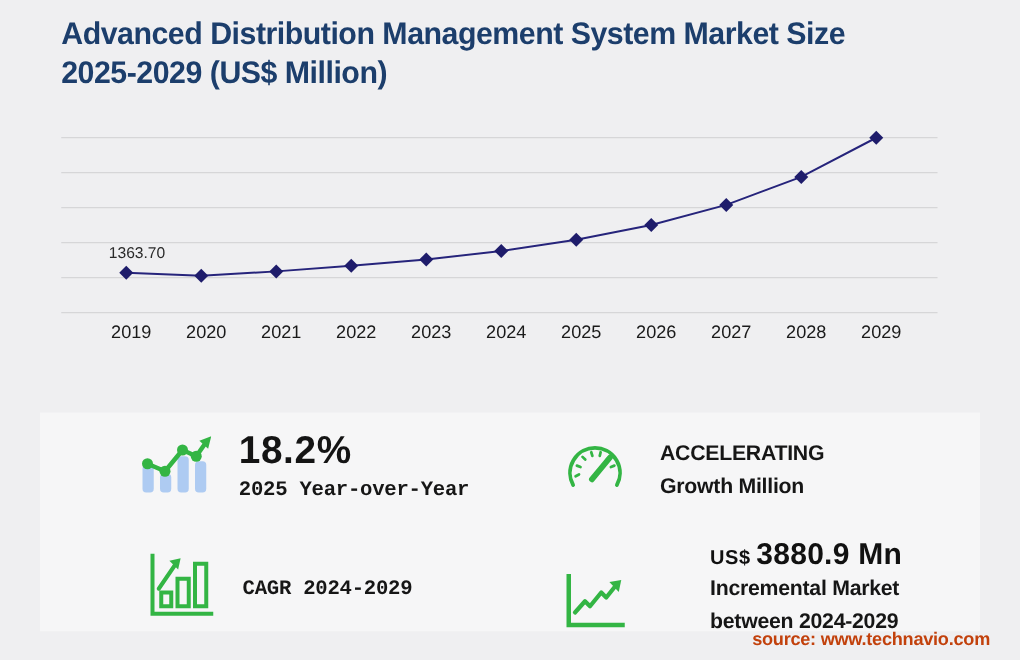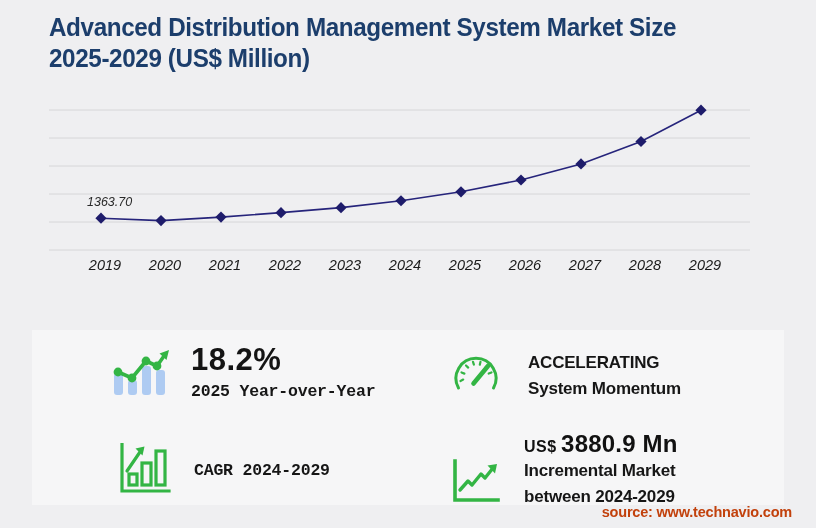--- a/index.html
+++ b/index.html
@@ -9,42 +9,42 @@
     background:#efeff1;
     font-family:"Liberation Sans", sans-serif;
     color:#111;
   }
   .title {
     position:absolute; left:49px; top:12px; width:730px;
     font-size:25px; line-height:31px; font-weight:700;
     color:#1c3e6c; letter-spacing:-0.4px;
     transform:scaleX(0.97); transform-origin:left top;
   }
-  .chart-wrap { position:absolute; left:0; top:95px; width:780px; height:185px;font-style:italic; }
+  .chart-wrap { position:absolute; left:0; top:95px; width:780px; height:185px; }
   .chart-wrap svg { display:block; }
   .stats-panel {
     position:absolute; left:32px; top:330px; width:752px; height:175px;
     background:#f6f6f7;
   }
   .stat { position:absolute; display:flex; align-items:center; }
   .stat .icon { flex:none; }
   .big-num { font-size:31px; font-weight:700; color:#141414; letter-spacing:0.5px; }
   .stat-label { font-size:16.5px; font-weight:700; color:#161616; margin-top:4px; letter-spacing:-0.2px;font-family:Liberation Mono, monospace; }
   .two-line { font-size:17px; font-weight:700; color:#161616; line-height:26px; letter-spacing:-0.2px; }
   .currency { font-size:16px; font-weight:700; letter-spacing:0.5px; }
   .inc-value { font-size:24px; font-weight:700; letter-spacing:0.2px; }
   .source {
     position:absolute; right:24px; top:504px;
     font-size:14.5px; font-weight:700; color:#c2410c; letter-spacing:-0.2px;
   }
   
   #stat-yoy        { left:111px; top:346px; }
   #stat-momentum   { left:450px; top:348px; }
   #stat-cagr       { left:118px; top:443px; }
-  #stat-incremental{ left:452px; top:430px; }
+  #stat-incremental{ left:452px; top:430px;gap:44px; }
   .txt { margin-left:22px; }
   #stat-momentum .txt { margin-left:26px; margin-top:2px; }
   #stat-incremental .txt { margin-left:24px; }
   #stat-incremental .icon { margin-top:26px; }
   #stat-cagr .txt { margin-left:22px; margin-top:-6px; }
   #stat-yoy .txt { margin-top:-4px; }
 </style>
 </head>
 <body>
 
@@ -122,21 +122,21 @@
         <line x1="23" y1="11.8" x2="23.9" y2="14.7"></line>
         <line x1="30.5" y1="11.8" x2="29.8" y2="14.7"></line>
         <line x1="37.5" y1="15.5" x2="35.4" y2="17.6"></line>
         <line x1="41.5" y1="22.5" x2="38.7" y2="23.6"></line>
       </g>
       <line x1="23.5" y1="33.5" x2="38" y2="16" stroke-width="4.6" stroke-linecap="round"></line>
     </svg>
   </span>
   <div class="txt">
     <div class="two-line">ACCELERATING</div>
-    <div class="two-line">System Momentum</div>
+    <div class="two-line">Growth Million</div>
   </div>
 </div>
 
 <div class="stat" id="stat-cagr">
   <span class="icon">
     <svg width="54" height="52" viewBox="0 0 54 52" fill="none" stroke="#33b544" stroke-width="3.2">
       <path d="M4 1 V 48 H 51" stroke-linecap="square"></path>
       <rect x="11" y="31" width="8" height="11"></rect>
       <rect x="24" y="20" width="9" height="22"></rect>
       <rect x="38" y="8" width="9" height="34"></rect>

